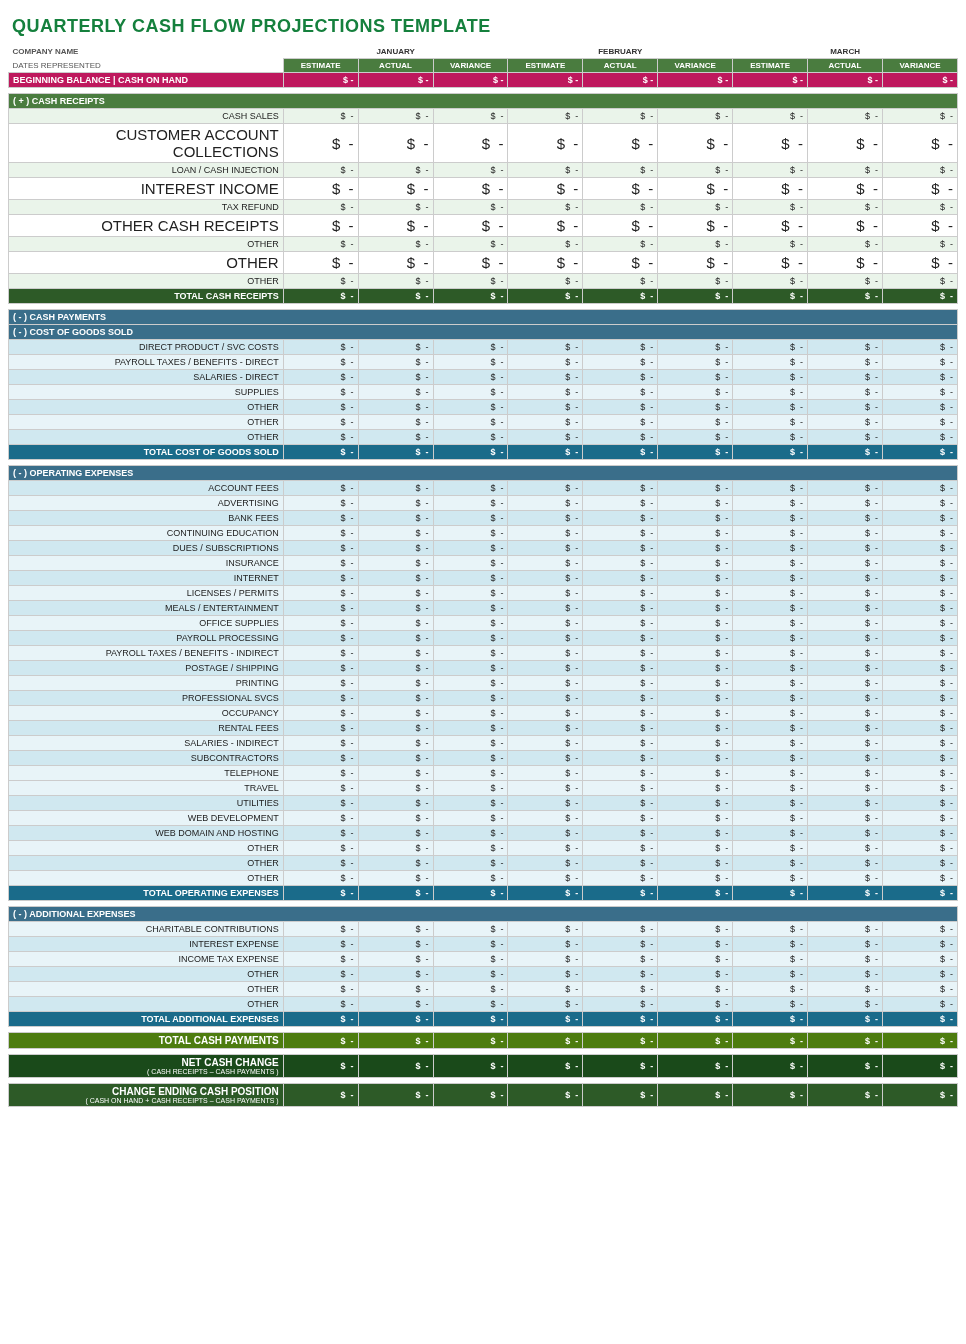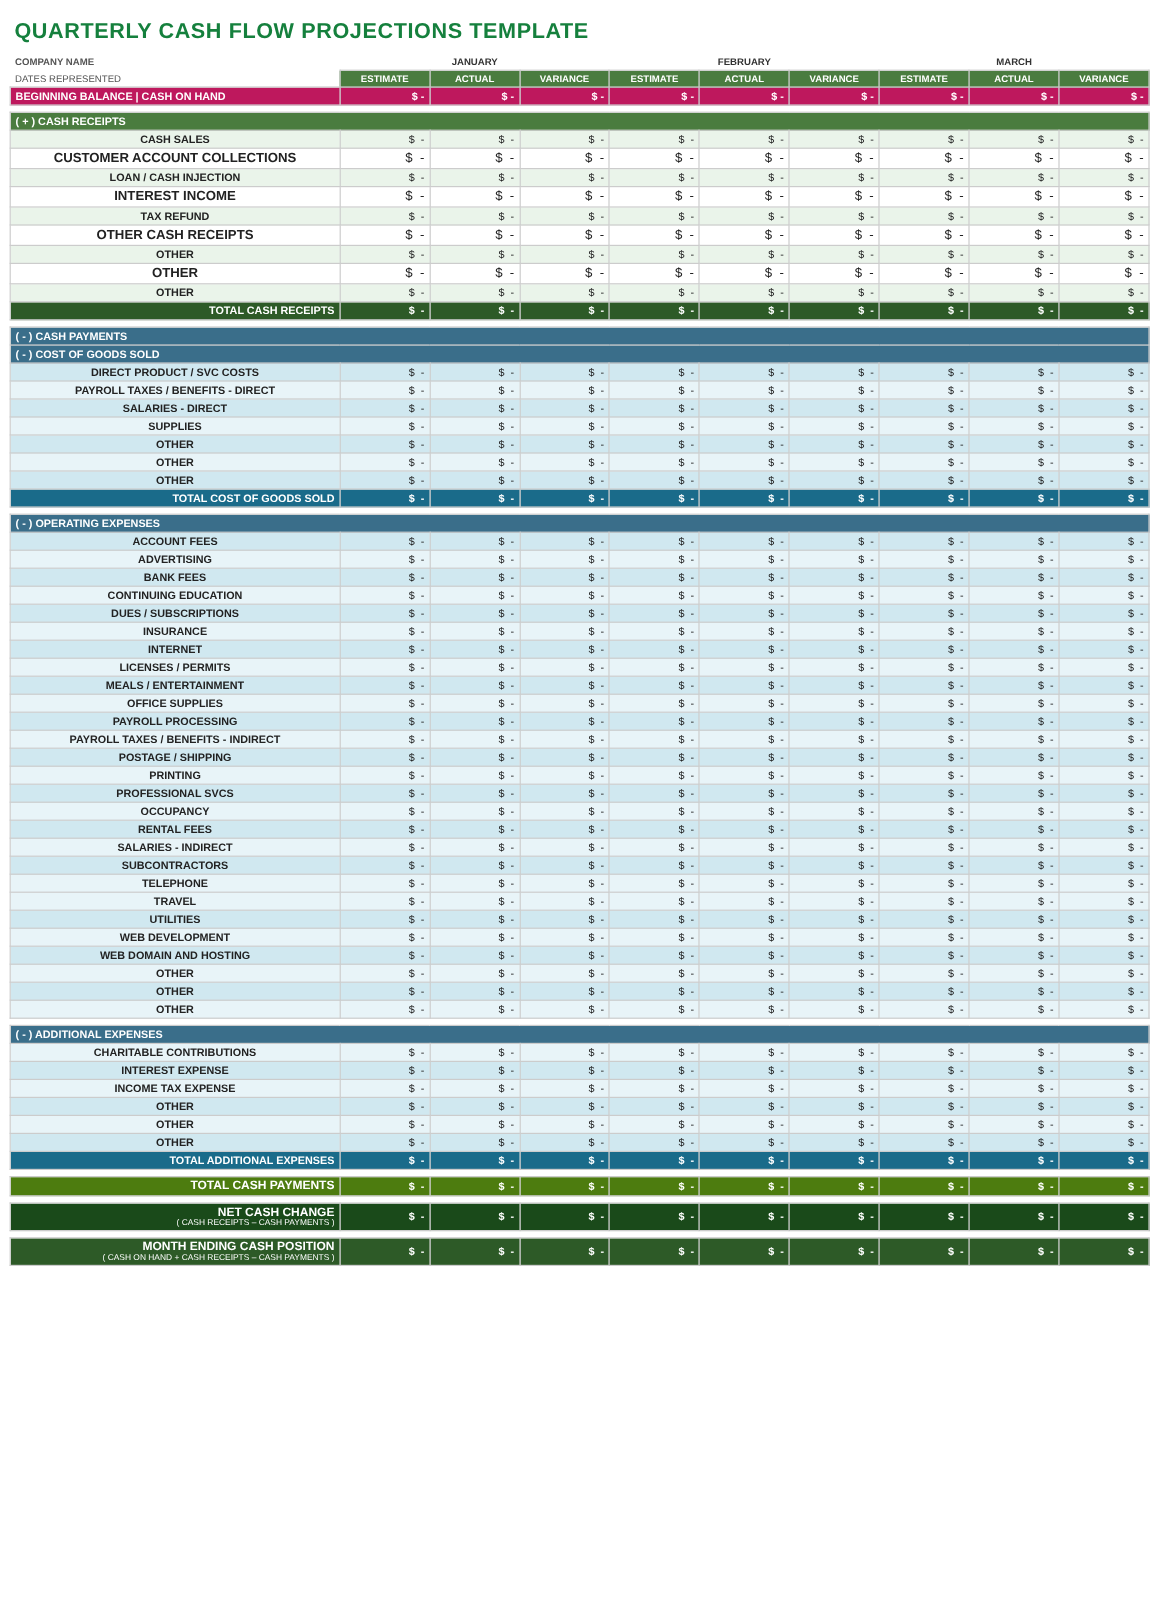--- a/index.html
+++ b/index.html
@@ -131,21 +131,21 @@
       text-align: right;
     }
     .row-month-end td:first-child {
       text-align: right;
     }
     
     
     .row-data td {
       background: #fff;
       color: #222;
-      font-size: 11px;
+      font-size: 15px;
     }
     
     .row-data-alt td {
       background: #eaf4ea;
       color: #222;
       font-size: 9px;
     }
     
     .row-data-blue td {
       background: #e8f4f8;
@@ -153,22 +153,22 @@
       font-size: 9px;
     }
     
     .row-data-blue-alt td {
       background: #d0e8f0;
       color: #222;
       font-size: 9px;
     }
     
     .label-cell {
-      font-weight: bold;
-      text-align: center;
+      font-weight: normal;
+      text-align: right;
     }
     
     .val-cell {
       text-align: right;
       color: #333;
     }
     
     .spacer-row td {
       background: #fff;
       border: none;
@@ -803,20 +803,32 @@
           <td class="val-cell">$ &nbsp;-</td>
           <td class="val-cell">$ &nbsp;-</td>
         <td class="val-cell">$ &nbsp;-</td>
           <td class="val-cell">$ &nbsp;-</td>
           <td class="val-cell">$ &nbsp;-</td>
         <td class="val-cell">$ &nbsp;-</td>
           <td class="val-cell">$ &nbsp;-</td>
           <td class="val-cell">$ &nbsp;-</td>
       </tr>
 
+      <tr class="row-total-blue">
+        <td class="total-label-cell">TOTAL OPERATING EXPENSES</td>
+        <td>$ &nbsp;-</td>
+          <td>$ &nbsp;-</td>
+          <td>$ &nbsp;-</td>
+        <td>$ &nbsp;-</td>
+          <td>$ &nbsp;-</td>
+          <td>$ &nbsp;-</td>
+        <td>$ &nbsp;-</td>
+          <td>$ &nbsp;-</td>
+          <td>$ &nbsp;-</td>
+      </tr>
 
       <tr class="spacer-row">
           <td colspan="10"></td>
         </tr>
 
       <tr class="row-section-blue">
         <td colspan="10">( - )  ADDITIONAL EXPENSES</td>
       </tr>
 
       <tr class="row-data-blue">
@@ -941,21 +953,21 @@
           <td>$ &nbsp;-</td>
           <td>$ &nbsp;-</td>
       </tr>
 
       <tr class="spacer-row">
           <td colspan="10"></td>
         </tr>
 
       <tr class="row-month-end">
         <td style="text-align:right;">
-          <div style="font-weight:bold;font-size:10px;">MONTH ENDING CASH POSITION</div>
+          <div style="font-weight:bold;font-size:10px;">CHANGE ENDING CASH POSITION</div>
           <div style="font-size:7px;font-weight:normal;">( CASH ON HAND + CASH RECEIPTS – CASH PAYMENTS )</div>
         </td>
         <td>$ &nbsp;-</td>
           <td>$ &nbsp;-</td>
           <td>$ &nbsp;-</td>
         <td>$ &nbsp;-</td>
           <td>$ &nbsp;-</td>
           <td>$ &nbsp;-</td>
         <td>$ &nbsp;-</td>
           <td>$ &nbsp;-</td>

